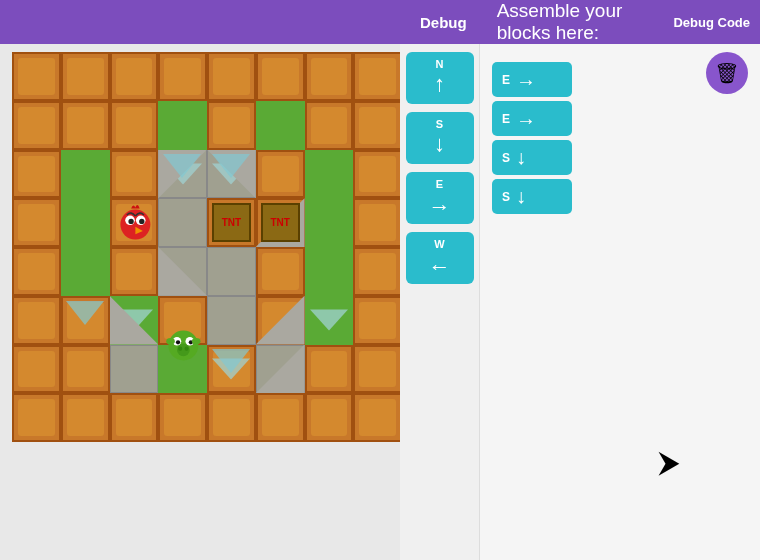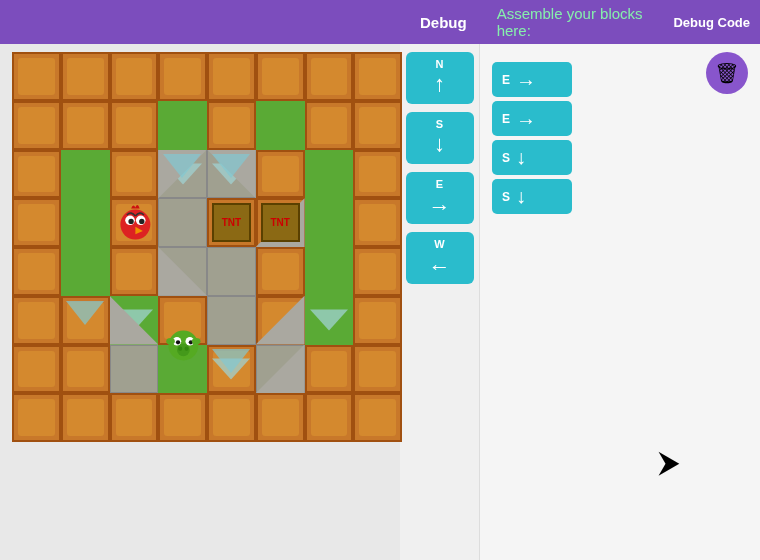--- a/index.html
+++ b/index.html
@@ -23,22 +23,22 @@
       flex-shrink: 0;
     }
     .header-blocks {
       color: white;
       font-size: 15px;
       font-weight: bold;
       margin-right: 30px;
       margin-left: 410px;
     }
     .header-assemble {
-      color: #86efac;
-      font-size: 15px;
+      color: #ffffff;
+      font-size: 19px;
       flex: 1;
     }
     .header-show-code {
       color: white;
       font-size: 13px;
       font-weight: bold;
       cursor: pointer;
       background: none;
       border: none;
     }
@@ -47,21 +47,21 @@
     .main {
       display: flex;
       flex: 1;
       overflow: hidden;
     }
 
     
     .game-panel {
       width: 400px;
       display: flex;
-      flex-direction: column;
+      flex-direction: row;
       background: #e8e8e8;
       flex-shrink: 0;
       padding-left: 12px;
     }
 
     
     .game-grid-container {
       width: 390px;
       height: 390px;
       margin: 8px auto 4px;

